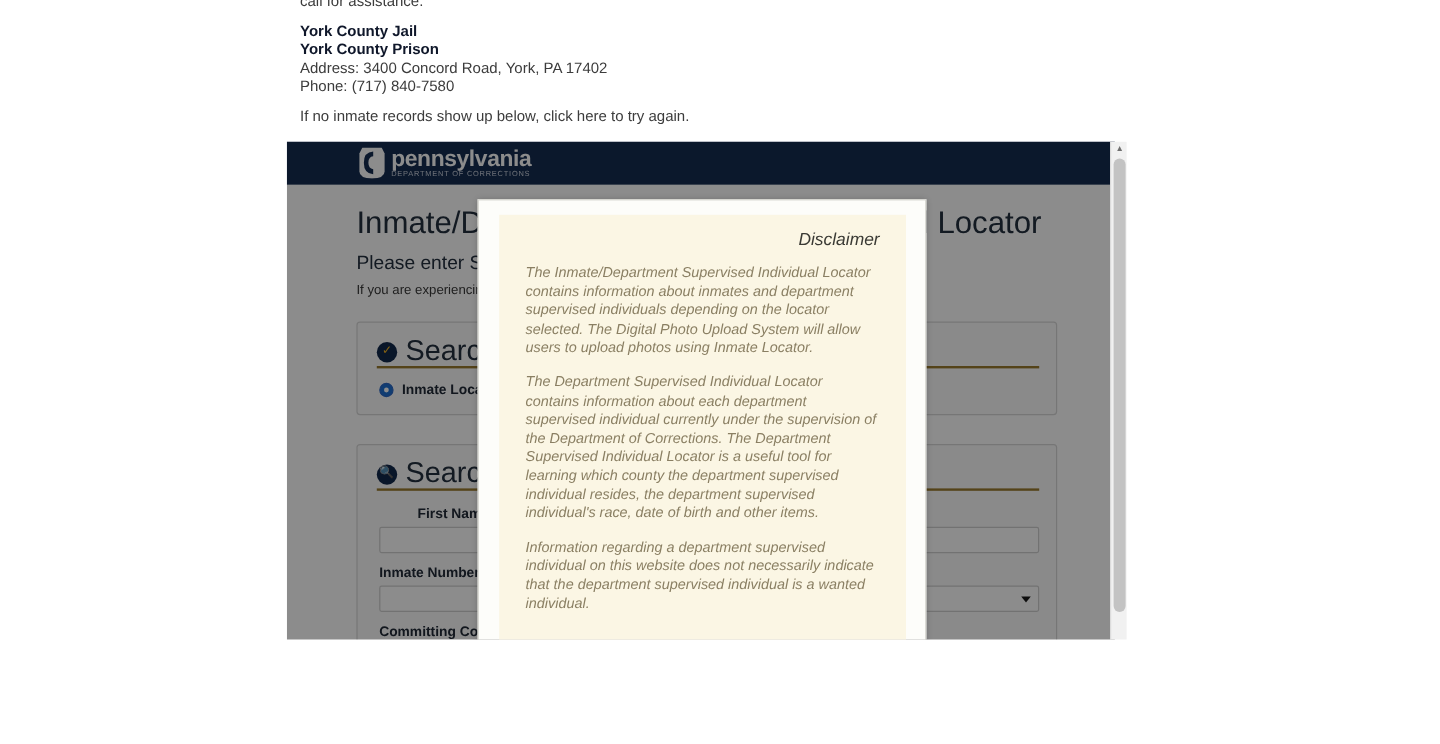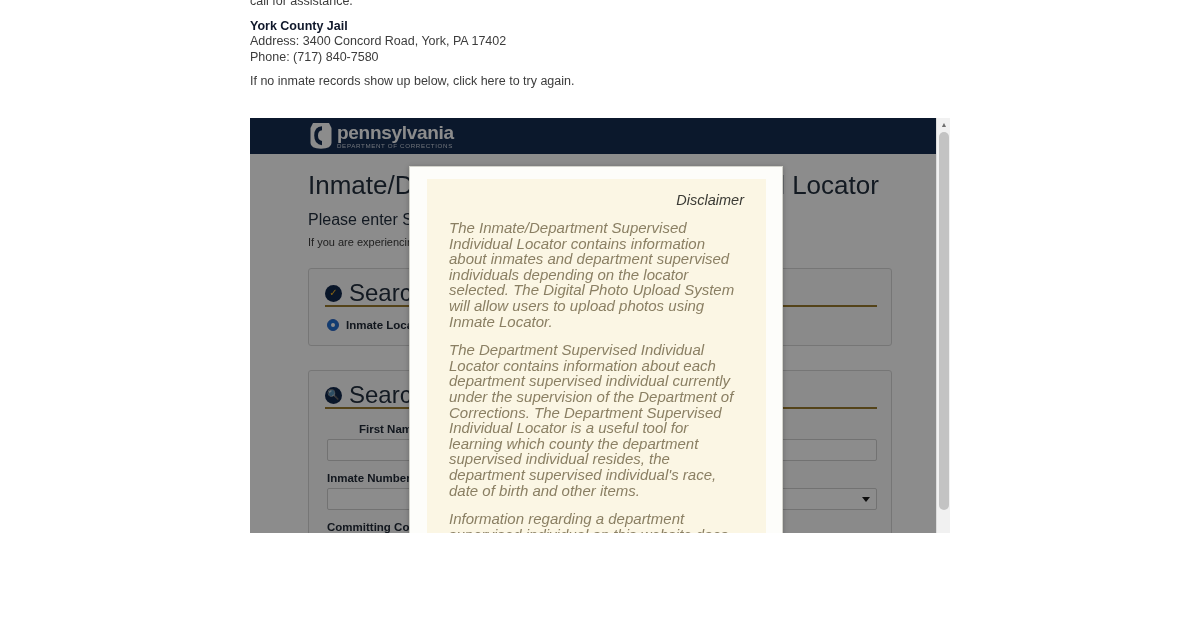--- a/index.html
+++ b/index.html
@@ -23,21 +23,21 @@
     line-height: 15.5px;
   }
   .host-text .cut { color:#3c3c3c; }
   .host-text .bold { font-weight: bold; color:#0f172a; }
   .host-text .spacer { height: 9px; }
   .host-text p { margin: 0; }
 
   
   #frame {
     position: absolute;
-    left: 250px; top: 118px;
+    left: 239px; top: 118px;
     width: 700px; height: 415px;
     background: #ffffff;
     overflow: hidden;
     border: 0;
   }
 
   
   .banner {
     position: absolute; left: 0; top: 0;
     width: 690px; height: 36px;
@@ -175,21 +175,21 @@
     padding: 10px 22px 0 22px;
     overflow: hidden;
   }
   .modal-title {
     text-align: right;
     font-size: 14.5px; font-style: italic; color: #3a3a34;
     font-family: "Liberation Sans", sans-serif;
     margin: 3px 0 12px 0;
   }
   .modal-p {
-    font-size: 15px; font-style: italic; color: #8a7f63;
+    font-size: 12px; font-style: italic; color: #8a7f63;
     line-height: 15.6px;
     margin: 0 0 13px 0;
     font-family: "Liberation Sans", sans-serif;
   }
 
   
   .fscroll {
     position: absolute; right: 0; top: 0;
     width: 14px; height: 502px;
     background: #f1f1f1; border-left: 1px solid #dcdcdc;
@@ -210,20 +210,21 @@
 </style>
 </head>
 <body>
 
 <div id="root">
 
   <div class="host-text">
     <p class="cut">call for assistance.</p>
     <div class="spacer"></div>
     <p class="bold">York County Jail</p>
+    <p class="bold">York County Prison</p>
     <p>Address: 3400 Concord Road, York, PA 17402</p>
     <p>Phone: (717) 840-7580</p>
     <div class="spacer"></div>
     <p>If no inmate records show up below, click here to try again.</p>
   </div>
 
   <div id="frame">
 
     <div class="banner">
       <div class="logo-wrap">

